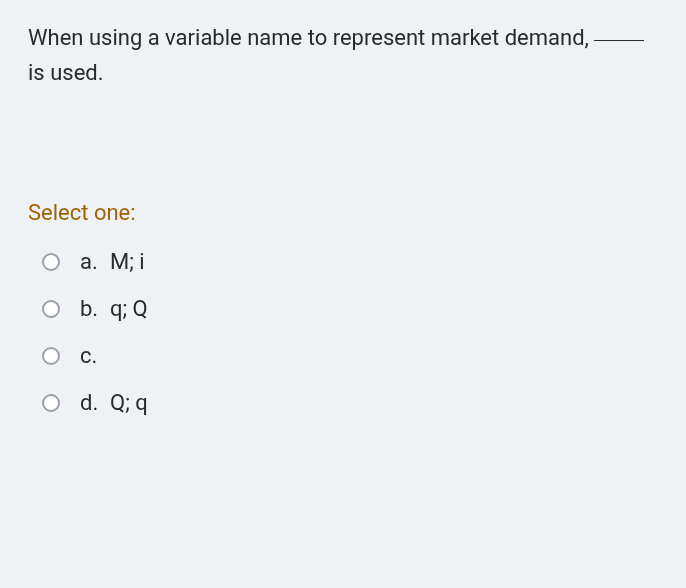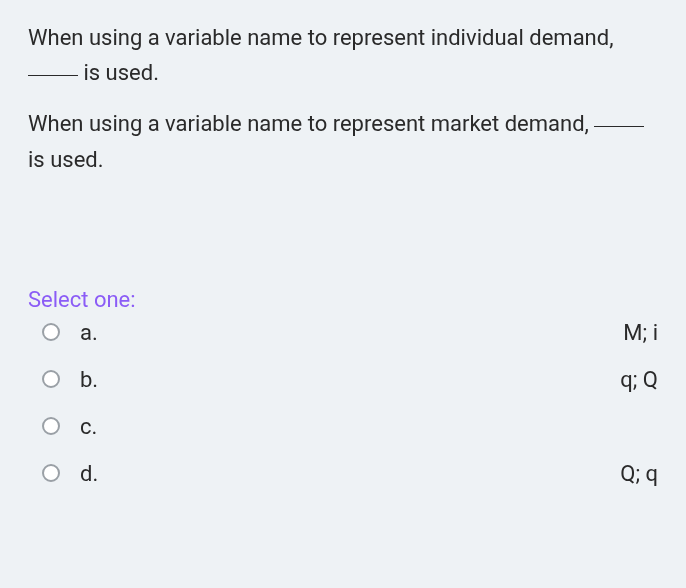--- a/index.html
+++ b/index.html
@@ -27,22 +27,22 @@
       display: inline-block;
       border-bottom: 1.5px solid #2a2a2a;
       width: 50px;
       vertical-align: baseline;
       position: relative;
       top: -4px;
     }
     .select-prompt {
       font-size: 22px;
       margin-top: 110px;
-      margin-bottom: 8px;
-      color: #8b5cf6;
+      margin-bottom: 24px;
+      color: #a16207;
     }
     .options {
       padding-left: 14px;
     }
     .option-row {
       display: flex;
       align-items: center;
       margin-bottom: 22px;
       font-size: 22px;
       cursor: pointer;
@@ -55,30 +55,26 @@
       background: #fff;
       flex-shrink: 0;
       margin-right: 20px;
     }
     .option-letter {
       width: 30px;
       flex-shrink: 0;
     }
     .option-text {
       flex: 1;
-      text-align: right;
     }
   </style>
 </head>
 <body>
 
 <div class="question-text">
-  <p>
-    <span>When using a variable name to represent individual demand, </span><span class="blank"></span><span> is used.</span>
-  </p>
   <p>
     <span>When using a variable name to represent market demand, </span><span class="blank"></span><span> is used.</span>
   </p>
 </div>
 
 <div class="select-prompt">Select one:</div>
 
 <div class="options">
   <label class="option-row">
     <span class="radio"></span>

